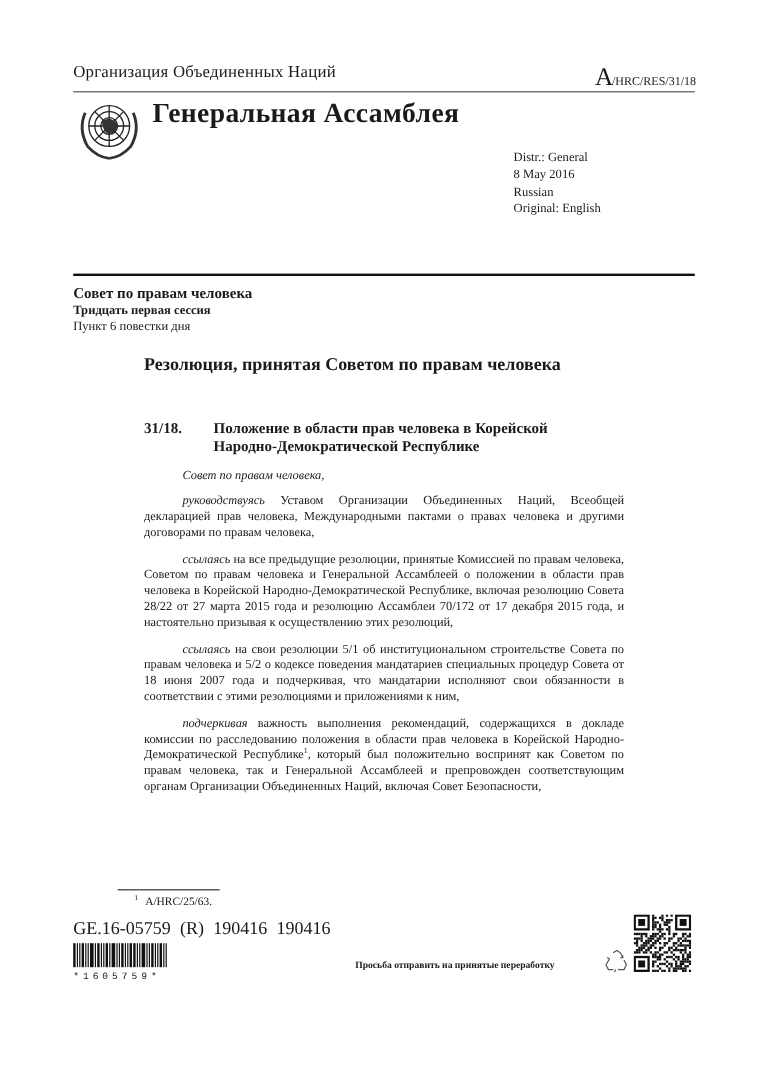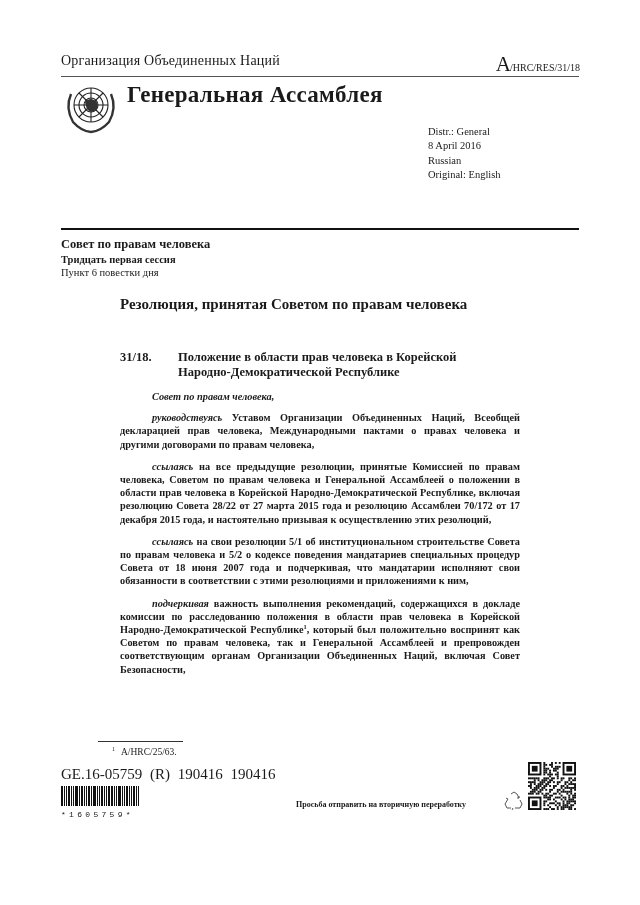--- a/index.html
+++ b/index.html
@@ -23,21 +23,21 @@
     .council { position: absolute; left: 61px; top: 237px; font-size: 12.5px; font-weight: bold; }
     .session { position: absolute; left: 61px; top: 254px; font-size: 10.5px; font-weight: bold; }
     .agenda  { position: absolute; left: 61px; top: 267px; font-size: 10.5px; }
 
     .res-title { position: absolute; left: 120px; top: 296px; font-size: 15px; font-weight: bold; line-height: 17px; }
 
     .res-num { position: absolute; left: 120px; top: 350px; font-size: 12.5px; font-weight: bold; }
     .res-heading { position: absolute; left: 178px; top: 350px; width: 340px; font-size: 12.5px; font-weight: bold; line-height: 15px; }
 
     .body { position: absolute; left: 120px; top: 390px; width: 400px; font-size: 10.3px; line-height: 13.2px; text-align: justify; }
-    .body p { text-indent: 32px; margin-bottom: 9px; font-weight: bold; }
+    .body p { text-indent: 32px; margin-bottom: 9px; }
     .body p.first { margin-bottom: 8px; }
     .body i { font-style: italic; }
     .body sup { font-size: 6.5px; vertical-align: super; line-height: 0; }
 
     .fn-rule { position: absolute; left: 98px; top: 741px; width: 85px; height: 1px; background: #333; }
     .fn-text { position: absolute; left: 112px; top: 746px; font-size: 9.5px; }
     .fn-text sup { font-size: 6px; vertical-align: super; margin-right: 6px; }
 
     .docref { position: absolute; left: 61px; top: 766px; font-size: 15px; word-spacing: 4px; text-align: right; }
 
@@ -71,21 +71,21 @@
     <path d="M22 22 q4 -5 9 -2 q5 2 3 8 q-3 5 -8 3 q-3 -2 -4 -9z" fill="#333"></path>
     <g fill="none" stroke="#333" stroke-width="2.4">
       <path d="M8 14 q-6 14 2 28 q8 9 18 10"></path>
       <path d="M48 14 q6 14 -2 28 q-8 9 -18 10"></path>
     </g>
   </svg>
   <div class="assembly">Генеральная Ассамблея</div>
 
   <div class="distr">
     <div>Distr.: General</div>
-    <div>8 April 2016</div>
+    <div>8 May 2016</div>
     <div>Russian</div>
     <div>Original:  English</div>
   </div>
 
   <div class="rule-thick"></div>
 
   <div class="council">Совет по правам человека</div>
   <div class="session">Тридцать первая сессия</div>
   <div class="agenda">Пункт 6 повестки дня</div>
 
@@ -141,21 +141,21 @@
       <span style="width: 1px;"></span>
       <span style="width: 2px;"></span>
       <span style="width: 1px;"></span>
       <span style="width: 1px;"></span>
       <span style="width: 2px;"></span>
       <span style="width: 1px;"></span>
       <span style="width: 1px;"></span>
     </div>
   <div class="barcode-num">*1605759*</div>
 
-  <div class="recycle-text">Просьба отправить на вторичную переработку</div>
+  <div class="recycle-text">Просьба отправить на принятые переработку</div>
   <svg class="recycle-icon" viewBox="0 0 22 22">
     <g fill="none" stroke="#555" stroke-width="1">
       <path d="M8 4 l3 -2 l3 2 l2 4"></path>
       <path d="M17 10 l2 4 l-2 4 l-5 0"></path>
       <path d="M8 18 l-4 0 l-2 -4 l3 -5"></path>
       <path d="M14 8 l2 0 l0 -2"></path>
       <path d="M10 18 l-1 2"></path>
       <path d="M5 9 l-2 -1"></path>
     </g>
   </svg>

